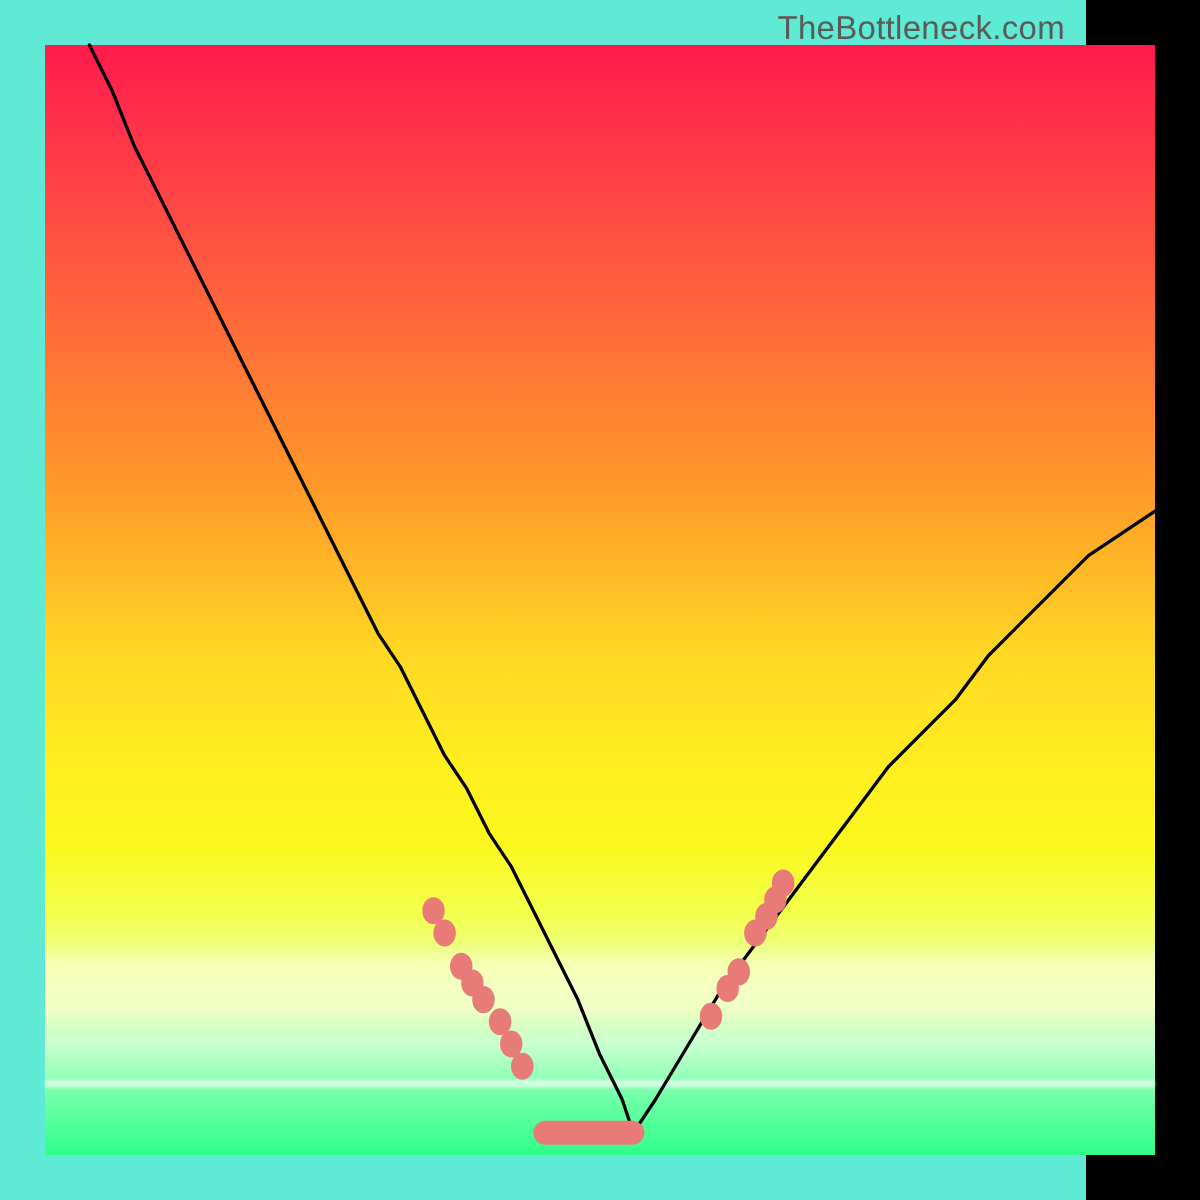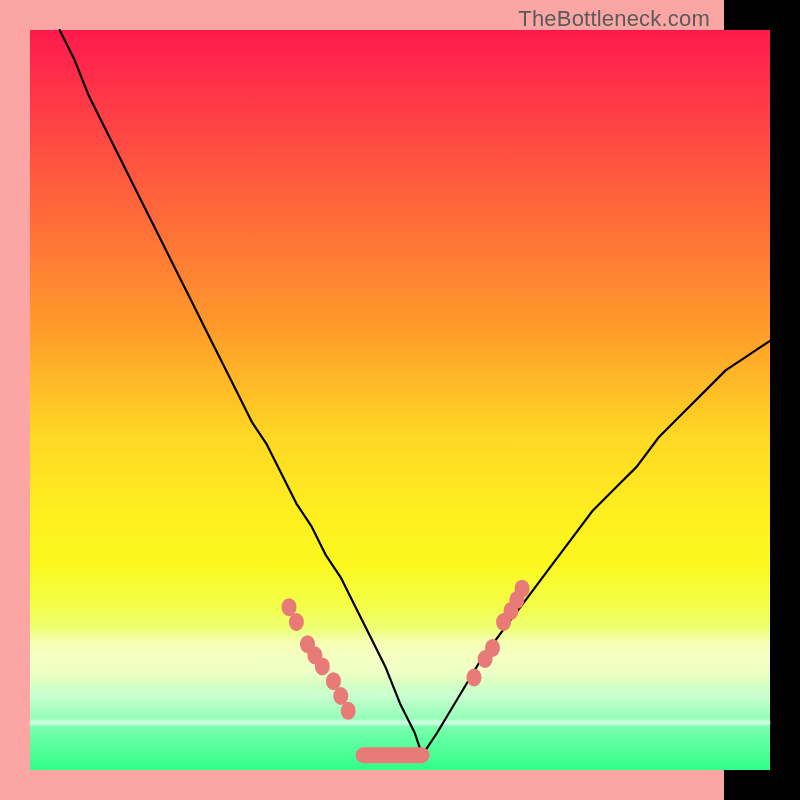--- a/index.html
+++ b/index.html
@@ -8,21 +8,21 @@
     width: 800px;
     height: 800px;
     overflow: hidden;
     background: #000;
     font-family: Arial, Helvetica, sans-serif;
   }
   .frame {
     position: relative;
     width: 724px;
     height: 800px;
-    background: #fca5a5;
+    background: #5eead4;
   }
   .plot-area {
     position: absolute;
     left: 30px;
     top: 30px;
     width: 740px;
     height: 740px;
     background: linear-gradient(to bottom,
       #ff1a4d 0%,
       #ff3a48 10%,

